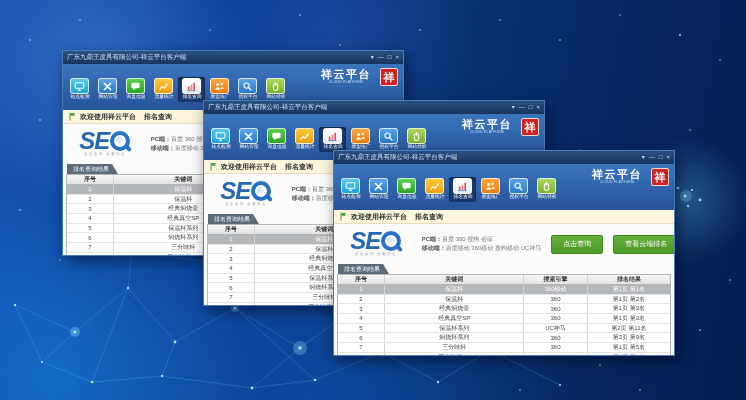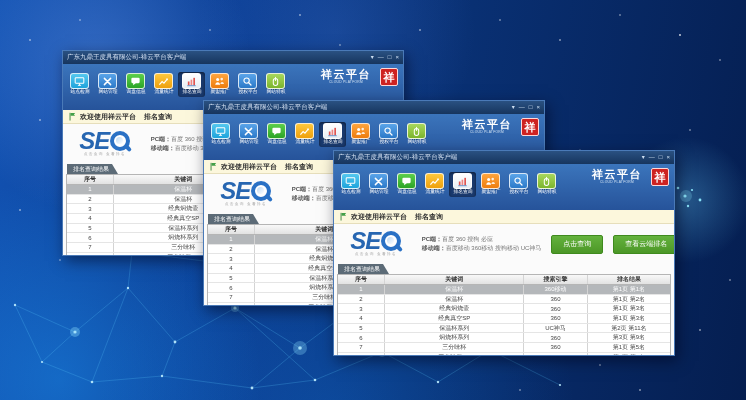--- a/index.html
+++ b/index.html
@@ -22,21 +22,21 @@
     border:1px solid #4a7ab8;box-shadow:3px 5px 14px rgba(0,0,20,.5);
     display:flex;flex-direction:column;overflow:hidden;
   }
   .titlebar{height:13px;flex:0 0 13px;background:linear-gradient(#2a5182,#16355e);
     display:flex;align-items:center;padding:0 4px;}
   .title{font-size:6.5px;color:#d6e3f4;flex:1;white-space:nowrap;overflow:hidden;}
   .ctrls{display:flex;}
   .ctrl{font-size:6px;color:#cfe0f2;margin-left:4px;line-height:13px;cursor:default;}
 
   .toolbar{height:30px;flex:0 0 30px;background:linear-gradient(#3b75bc,#26539a);
-    display:flex;align-items:flex-start;padding:8px 3px;position:relative;}
+    display:flex;align-items:flex-end;padding:8px 3px;position:relative;}
   .tb-items{display:flex;}
   .tb-item{width:27px;margin-right:1px;display:flex;flex-direction:column;align-items:center;
     justify-content:center;border-radius:3px;padding:1px 0;}
   .tb-item.active{background:#1a3a6e;box-shadow:inset 0 1px 3px rgba(0,0,0,.55);}
   .tb-icon{width:17px;height:14px;border-radius:3px;border:1px solid rgba(255,255,255,.8);
     display:flex;align-items:center;justify-content:center;box-shadow:0 1px 1px rgba(0,0,0,.25);}
   .tb-icon svg{width:11px;height:11px;display:block;}
   .tb-label{font-size:6px;transform:scale(.8);transform-origin:center top;color:#fff;
     margin-top:0px;white-space:nowrap;line-height:7px;}
   .brand{position:absolute;right:5px;top:4px;display:flex;align-items:center;}

